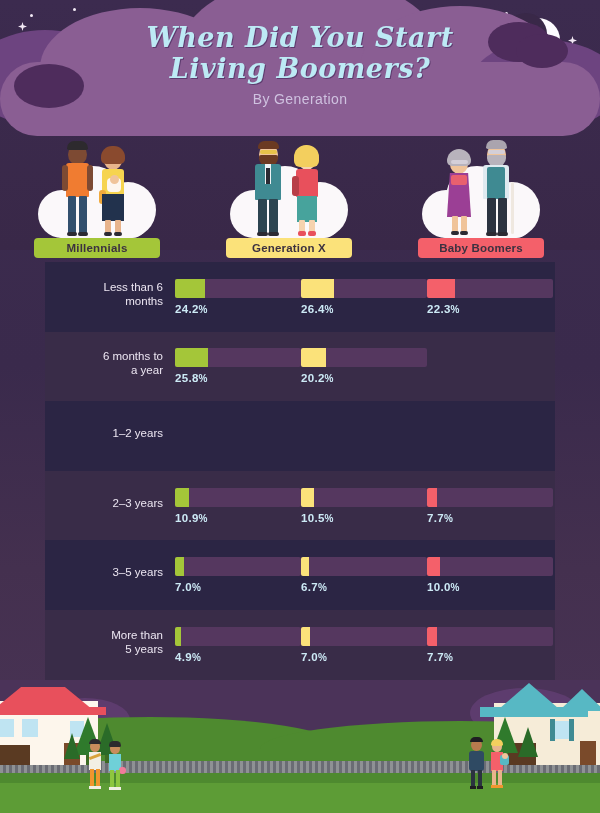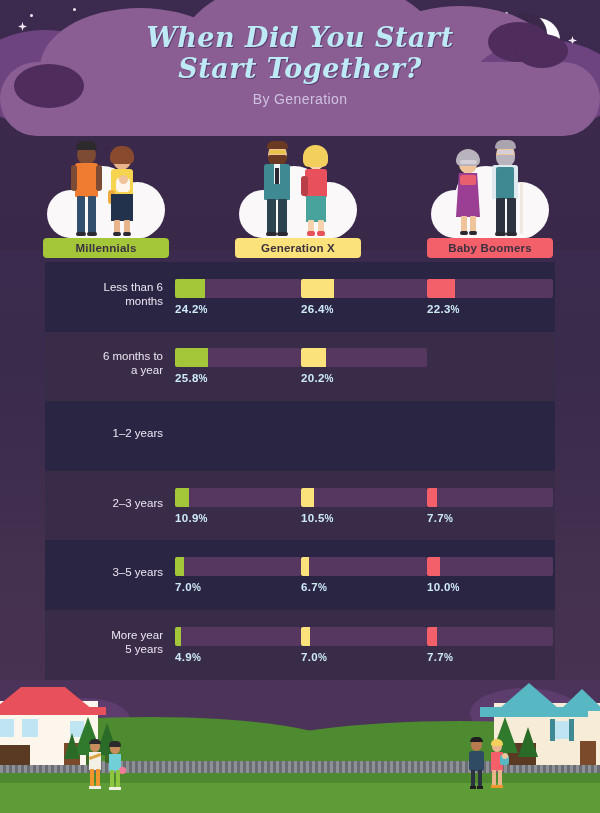--- a/index.html
+++ b/index.html
@@ -36,21 +36,21 @@
     font-family:"DejaVu Serif", serif;
     font-style:italic;font-weight:bold;
     font-size:27px;line-height:31px;
     color:#bdeaf5;letter-spacing:.5px;
     text-shadow:1px 1px 0 #5d3b6e;
   }
   .subtitle{
     margin-top:7px;font-size:14px;color:#cfc2e0;font-weight:normal;letter-spacing:.4px;
   }
   
-  .groups{position:absolute;left:43px;top:132px;width:510px;height:125px;z-index:5;
+  .groups{position:absolute;left:34px;top:132px;width:510px;height:125px;z-index:5;
           display:flex;justify-content:space-between;}
   .group{width:126px;position:relative;}
   .people{position:relative;height:106px;}
   .puff{position:absolute;left:4px;bottom:0;width:118px;height:78px;}
   .puff i{position:absolute;background:#fbf8fa;border-radius:50%;}
   .legend-pill{
     position:relative;height:20px;border-radius:4px;
     display:flex;align-items:center;justify-content:center;
     font-size:11.5px;font-weight:bold;color:#3c3140;letter-spacing:.2px;
   }
@@ -128,21 +128,21 @@
       <div class="cloud cl-purple" style="left:470px;top:40px;width:150px;height:90px;"></div>
       <div class="cloud cl-big" style="left:0px;top:62px;width:600px;height:74px;border-radius:40px;"></div>
       <div class="cloud cl-dark" style="left:14px;top:64px;width:70px;height:44px;"></div>
       <div class="cloud cl-dark" style="left:488px;top:22px;width:62px;height:40px;"></div>
       <div class="cloud cl-dark" style="left:516px;top:34px;width:52px;height:34px;"></div>
     </div>
   </div>
 
   <div class="header">
     <div class="title">When Did You Start</div>
-    <div class="title">Start Together?</div>
+    <div class="title">Living Boomers?</div>
     <div class="subtitle">By Generation</div>
   </div>
 
   <div class="groups">
 
     <div class="group">
       <div class="people">
         <div class="puff">
           <i style="left:0;top:30px;width:48px;height:48px;"></i>
           <i style="left:24px;top:6px;width:62px;height:62px;"></i>
@@ -359,21 +359,21 @@
           <div class="barcell">
             <div class="track">
               <div class="fill" style="background: rgb(244, 96, 106); width: 13px;"></div>
             </div>
             <div class="val"><span>10.0</span><span class="pct">%</span></div>
           </div>
         </div>
       </div>
       <div class="row even">
         <div class="lbl">
-          <div>More year</div>
+          <div>More than</div>
           <div>5 years</div>
         </div>
         <div class="bars">
           <div class="barcell">
             <div class="track">
               <div class="fill" style="background: rgb(164, 198, 57); width: 6px;"></div>
             </div>
             <div class="val"><span>4.9</span><span class="pct">%</span></div>
           </div>
           <div class="barcell">

